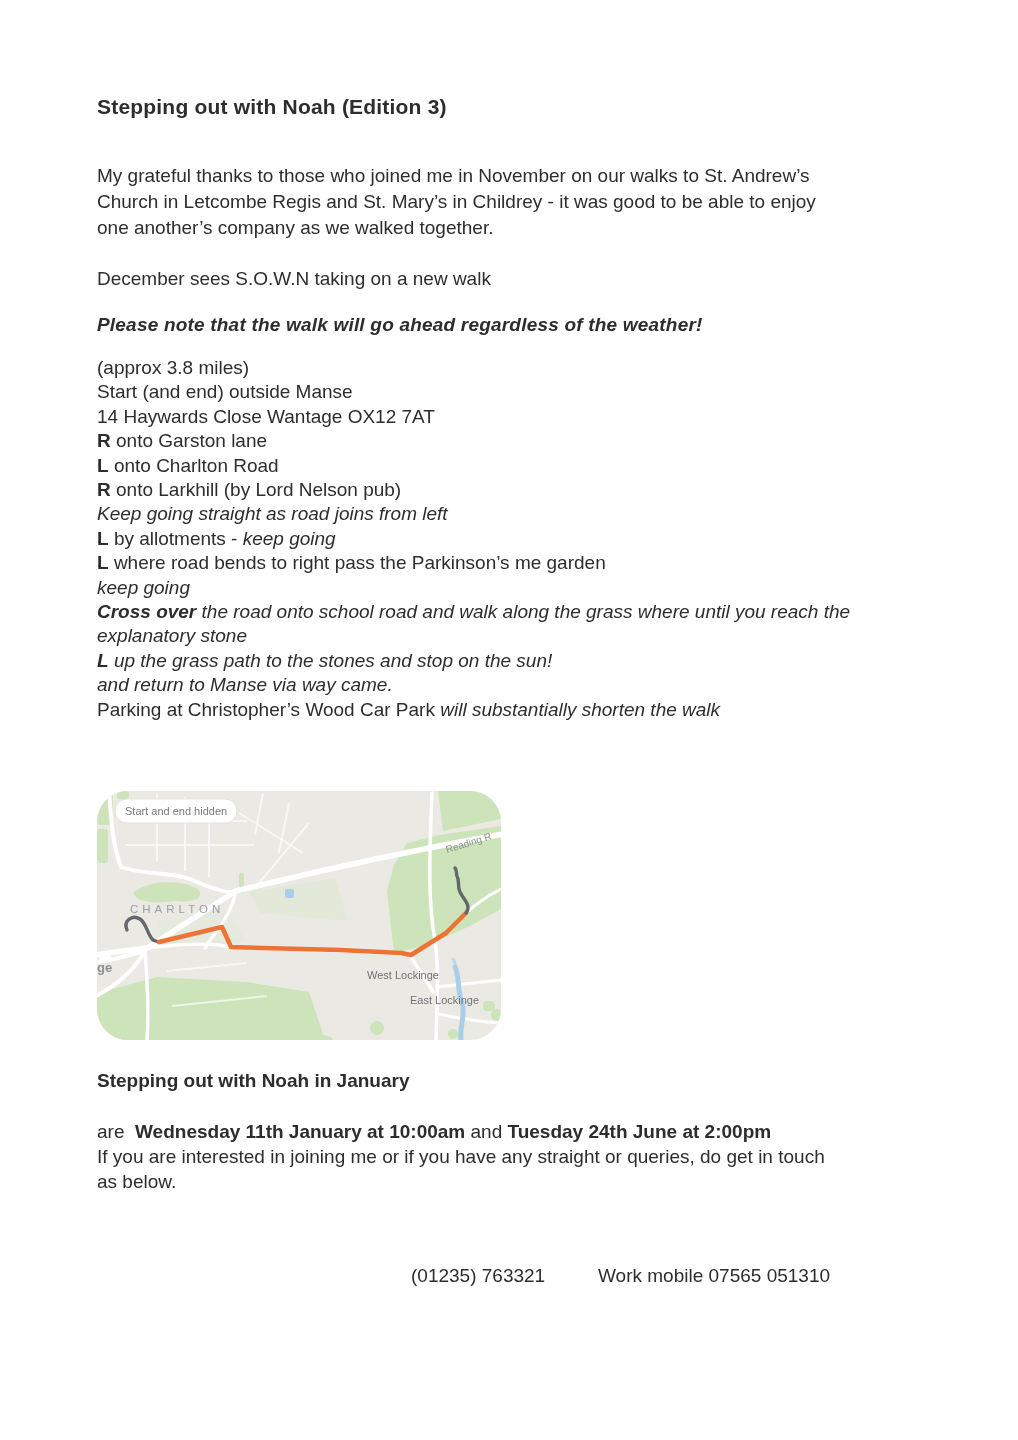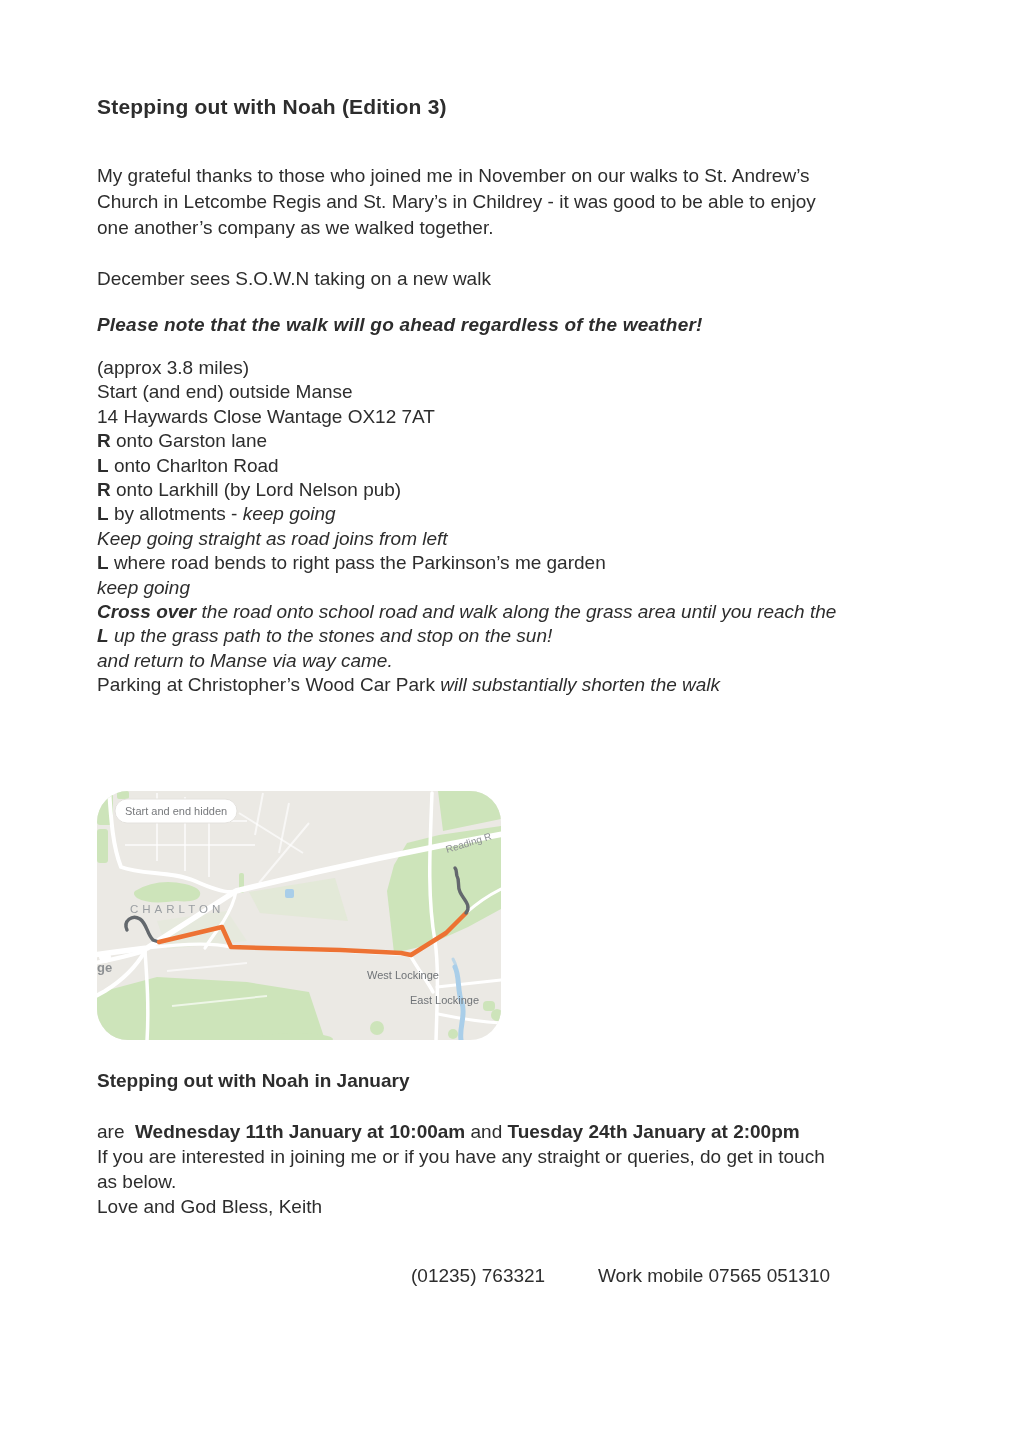--- a/index.html
+++ b/index.html
@@ -69,25 +69,26 @@
 
   <div class="block weather">Please note that the walk will go ahead regardless of the weather!</div>
 
   <div class="block walk">
       <div class="tl"><span>(approx 3.8 miles)</span></div>
       <div class="tl"><span>Start (and end) outside Manse</span></div>
       <div class="tl"><span>14 Haywards Close Wantage OX12 7AT</span></div>
       <div class="tl"><span class="b">R</span><span> onto Garston lane</span></div>
       <div class="tl"><span class="b">L</span><span> onto Charlton Road</span></div>
       <div class="tl"><span class="b">R</span><span> onto Larkhill (by Lord Nelson pub)</span></div>
+      <div class="tl"><span class="i">Keep going straight as road joins from left</span></div>
       <div class="tl"><span class="b">L</span><span> by allotments - </span><span class="i">keep going</span></div>
-      <div class="tl"><span class="i">Keep going straight as road joins from left</span></div>
       <div class="tl"><span class="b">L</span><span> where road bends to right pass the Parkinson’s me garden</span></div>
       <div class="tl"><span class="i">keep going</span></div>
-      <div class="tl"><span class="b i">Cross over</span><span class="i"> the road onto school road and walk along the grass area until you reach the</span></div>
+      <div class="tl"><span class="b i">Cross over</span><span class="i"> the road onto school road and walk along the grass where until you reach the</span></div>
+      <div class="tl"><span class="i">explanatory stone</span></div>
       <div class="tl"><span class="b i">L</span><span class="i"> up the grass path to the stones and stop on the sun!</span></div>
       <div class="tl"><span class="i">and return to Manse via way came.</span></div>
       <div class="tl"><span>Parking at Christopher’s Wood Car Park </span><span class="i">will substantially shorten the walk</span></div>
     </div>
 
   <div class="map">
     <svg width="404" height="249" viewBox="0 0 404 249">
       <rect class="mapbg" width="404" height="249"></rect>
 
       <g class="g">
@@ -158,24 +159,23 @@
         <text x="270" y="188" class="lbl2">West Lockinge</text>
         <text x="313" y="213" class="lbl2">East Lockinge</text>
         <text x="0" y="181" class="edge">ge</text>
       </g>
     </svg>
   </div>
 
   <div class="block jan-heading">Stepping out with Noah in January</div>
 
   <div class="block jan-body">
-      <div class="tl"><span>are  </span><span class="b">Wednesday 11th January at 10:00am</span><span> and </span><span class="b">Tuesday 24th January at 2:00pm</span></div>
+      <div class="tl"><span>are  </span><span class="b">Wednesday 11th January at 10:00am</span><span> and </span><span class="b">Tuesday 24th June at 2:00pm</span></div>
       <div class="tl"><span>If you are interested in joining me or if you have any straight or queries, do get in touch</span></div>
       <div class="tl"><span>as below.</span></div>
-      <div class="tl"><span>Love and God Bless, Keith</span></div>
     </div>
 
   <div class="contact">
     <span class="phone">(01235) 763321</span>
     <span class="work">Work mobile 07565 051310</span>
   </div>
 
 </div>
 
 </body></html>

